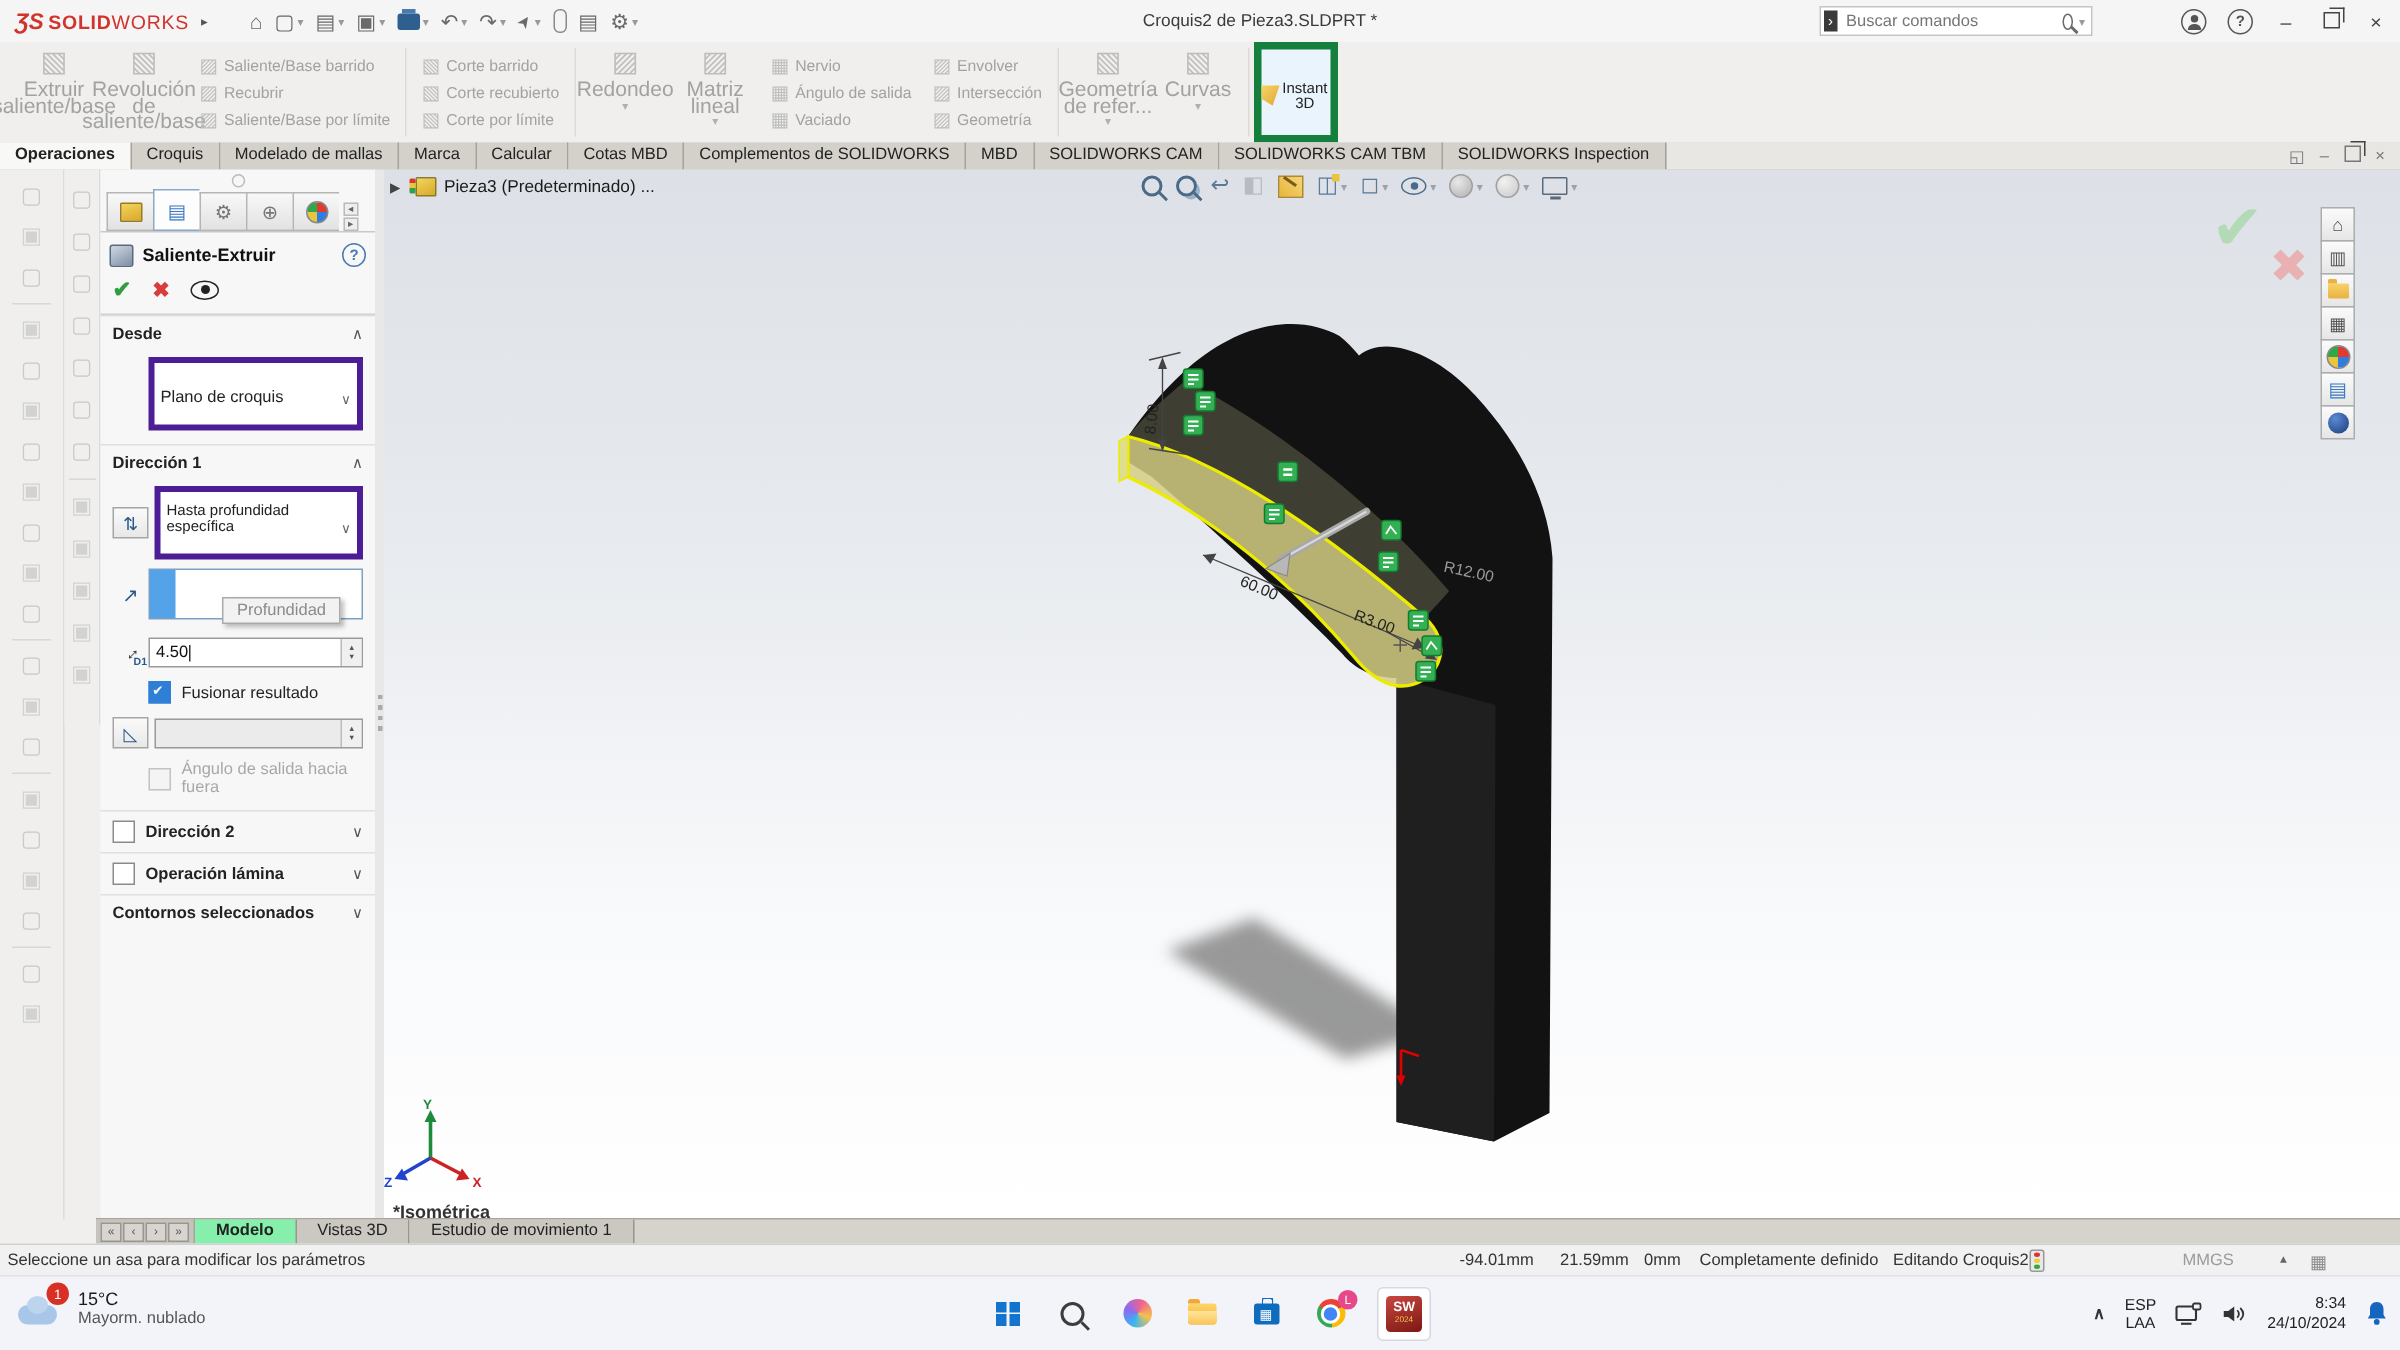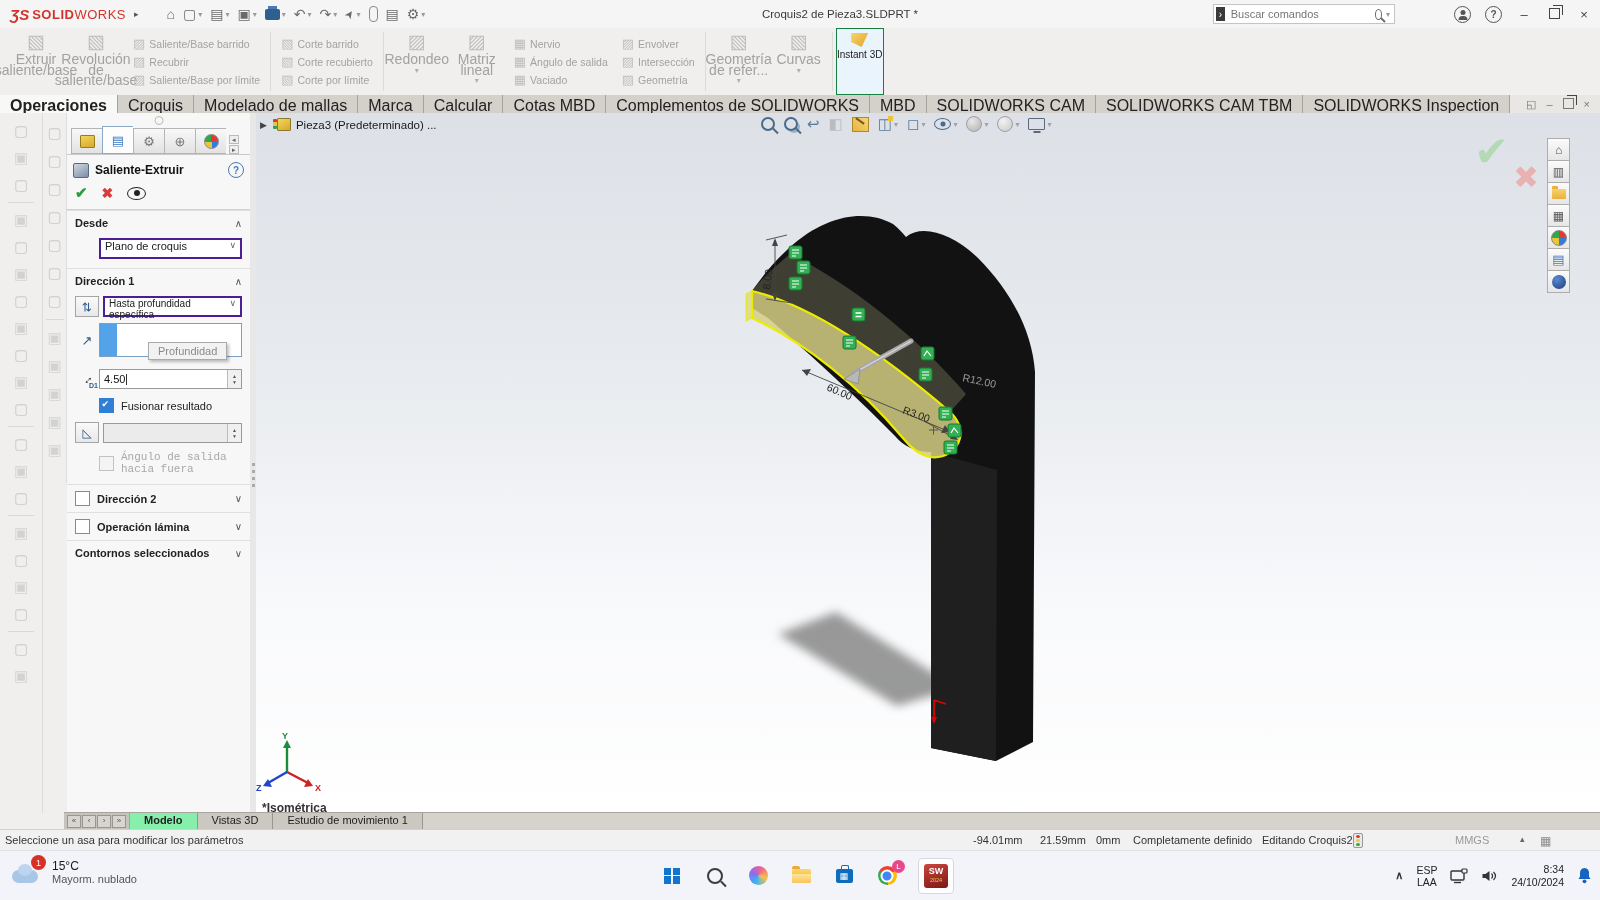--- a/index.html
+++ b/index.html
@@ -47,30 +47,30 @@
   .rbig{width:60px;display:flex;flex-direction:column;align-items:center;padding-top:4px;color:#a2a2a2;}
   .rbig em{font-style:normal;font-size:14px;line-height:10.5px;text-align:center;margin-top:2px;}
   .ric{font-style:normal;color:#bdbdbd;font-size:19px;line-height:20px;}
   .ric.s{font-size:13px;line-height:13px;margin-right:4px;}
   .ric::before{content:"▧";}
   .ric.a2::before{content:"▨";} .ric.a3::before{content:"▦";}
   .rstack{display:flex;flex-direction:column;justify-content:center;gap:5px;padding:0 7px;}
   .rsrow{display:flex;align-items:center;color:#a2a2a2;font-size:10.5px;white-space:nowrap;}
   .rsrow em{font-style:normal;}
   .rbig .car,.instant .car{font-size:8px;color:#b0b0b0;margin-top:1px;}
-  .instant{width:46px;display:flex;flex-direction:column;align-items:center;padding-top:4px;
-    background:#eaf4fc;border:1px solid #15803d;color:#222;}
+  .instant{width:46px;display:flex;flex-direction:row;align-items:center;padding-top:4px;
+    background:#eaf4fc;border:5px solid #15803d;color:#222;}
   .i3d{width:17px;height:14px;background:linear-gradient(135deg,#f6d567,#e2a433);
     clip-path:polygon(0 0,100% 0,62% 100%,0 65%);position:relative;}
   .instant em{font-style:normal;font-size:10px;line-height:10.5px;text-align:center;margin-top:3px;color:#222;}
   
   .cmdtabs{position:absolute;top:95px;left:0;right:0;height:18px;background:#e9e7e4;
     border-bottom:1px solid #b9b6b1;display:flex;align-items:stretch;}
   .ctab{padding:2px 10px 0;background:#d4d1cb;border-right:1px solid #a5a29c;color:#222;
-    font-size:16px;white-space:nowrap;}
+    font-size:11px;white-space:nowrap;}
   .ctab.active{background:#f8f8f7;font-weight:bold;border-right:1px solid #a5a29c;}
   .tabs-rest{display:contents;}
   .cmdtabs .corner{margin-left:auto;display:flex;align-items:center;gap:10px;padding-right:10px;color:#777;font-size:11px;}
   
   .main{position:absolute;top:113px;left:0;right:0;bottom:87px;}
   .ltoolsA{position:absolute;left:0;top:0;bottom:0;width:42px;background:#f0efee;border-right:1px solid #dcdcdc;
     display:flex;flex-direction:column;align-items:center;padding-top:8px;gap:7px;}
   .ltoolsB{position:absolute;left:43px;top:0;width:23px;height:360px;background:#f0efee;border-right:1px solid #dcdcdc;
     display:flex;flex-direction:column;align-items:center;padding-top:10px;gap:8px;}
   .ltool{width:22px;height:20px;color:#cacaca;font-size:15px;line-height:20px;text-align:center;}
@@ -106,41 +106,41 @@
     width:6px;height:6px;border-radius:50%;background:#222;}
   .pm-sec{border-top:1px solid #e0e0e0;}
   .pm-sec-h{display:flex;align-items:center;padding:6px 8px;font-weight:bold;color:#222;}
   .pm-sec-h .chev{margin-left:auto;color:#555;font-size:10px;font-weight:normal;}
   .cb{width:13px;height:13px;border:1px solid #8a8a8a;background:#fff;margin-right:7px;flex:none;position:relative;}
   .cb.on{background:#2f7fd6;border-color:#2f7fd6;}
   .cb.on::after{content:"✔";color:#fff;font-size:9px;position:absolute;left:1.5px;top:0px;}
   .cb.dis{border-color:#c2c2c2;background:#f4f4f4;}
   .pm-row{display:flex;align-items:center;padding:3px 8px 3px 8px;}
   .pm-row .lic{width:24px;flex:none;text-align:center;color:#2a5a8a;font-size:13px;}
-  .sel{flex:1;height:17px;background:#fff;border:2px solid #4c1d95;display:flex;align-items:flex-start;
-    padding:0 4px;color:#222;}
+  .sel{flex:1;height:17px;background:#fff;border:4px solid #4c1d95;display:flex;align-items:flex-end;
+    padding:12px 4px;color:#222;}
   .sel .chev{margin-left:auto;color:#666;font-size:9px;}
   .sqbtn{width:22px;height:19px;background:linear-gradient(#fafafa,#e8e8e8);border:1px solid #a5a5a5;
     display:flex;align-items:center;justify-content:center;color:#2a5a8a;font-size:12px;margin-right:4px;flex:none;}
   .rot90{display:inline-block;transform:rotate(90deg);}
   .selbox{flex:1;height:32px;background:#fff;border:1px solid #7aa0c4;position:relative;}
   .selbox::before{content:"";position:absolute;left:0;top:0;bottom:0;width:17px;background:#54a2e8;}
   .tooltip{position:absolute;left:48px;top:18px;background:#f2f2f2;border:1px solid #aaa;
     padding:2px 9px;color:#8a8a8a;font-size:11px;box-shadow:2px 2px 3px rgba(0,0,0,.25);white-space:nowrap;z-index:5;}
   .d1ic{position:relative;width:24px;flex:none;text-align:center;color:#333;}
   .d1ic .ar{display:inline-block;transform:rotate(-45deg);font-size:12px;color:#333;}
   .d1ic b{position:absolute;bottom:-3px;right:1px;font-size:7px;color:#2a5a8a;}
   .spinfield{flex:1;height:18px;background:#fff;border:1px solid #9a9a9a;display:flex;align-items:center;}
   .spinfield .val{padding-left:4px;color:#111;}
   .caretbar{width:1px;height:11px;background:#333;margin-left:1px;}
   .spinner{margin-left:auto;width:13px;height:100%;border-left:1px solid #bbb;display:flex;
     flex-direction:column;align-items:center;justify-content:center;background:#f0f0f0;}
   .spinner span{font-size:5px;color:#555;line-height:6px;}
   .spinfield.dis{background:#ebebeb;}
-  .graylab{color:#a8a8a8;font-family:Liberation Mono, monospace;}
+  .graylab{color:#a8a8a8;}
   .splitter{position:absolute;left:250px;top:0;bottom:0;width:6px;background:#e8e8e8;border-right:1px solid #cfcfcf;}
   .splitter::after{content:"";position:absolute;top:50%;left:1.5px;width:3px;height:26px;
     background:repeating-linear-gradient(#aaa 0 3px,transparent 3px 7px);}
   
   .viewport{position:absolute;left:256px;top:0;right:0;bottom:0;
     background:linear-gradient(180deg,#dde1e7 0%,#e7eaee 35%,#f8f9fb 70%,#ffffff 100%);overflow:hidden;}
   .crumb{position:absolute;left:4px;top:5px;display:flex;align-items:center;gap:5px;color:#1a1a1a;font-size:11.5px;}
   .crumb .exp{color:#444;font-size:9px;}
   .crumb-ico{width:12px;height:11px;background:linear-gradient(150deg,#f2d55a,#d8a82c);
     border:1px solid #8a7a2a;border-radius:1px;position:relative;margin-left:5px;}

